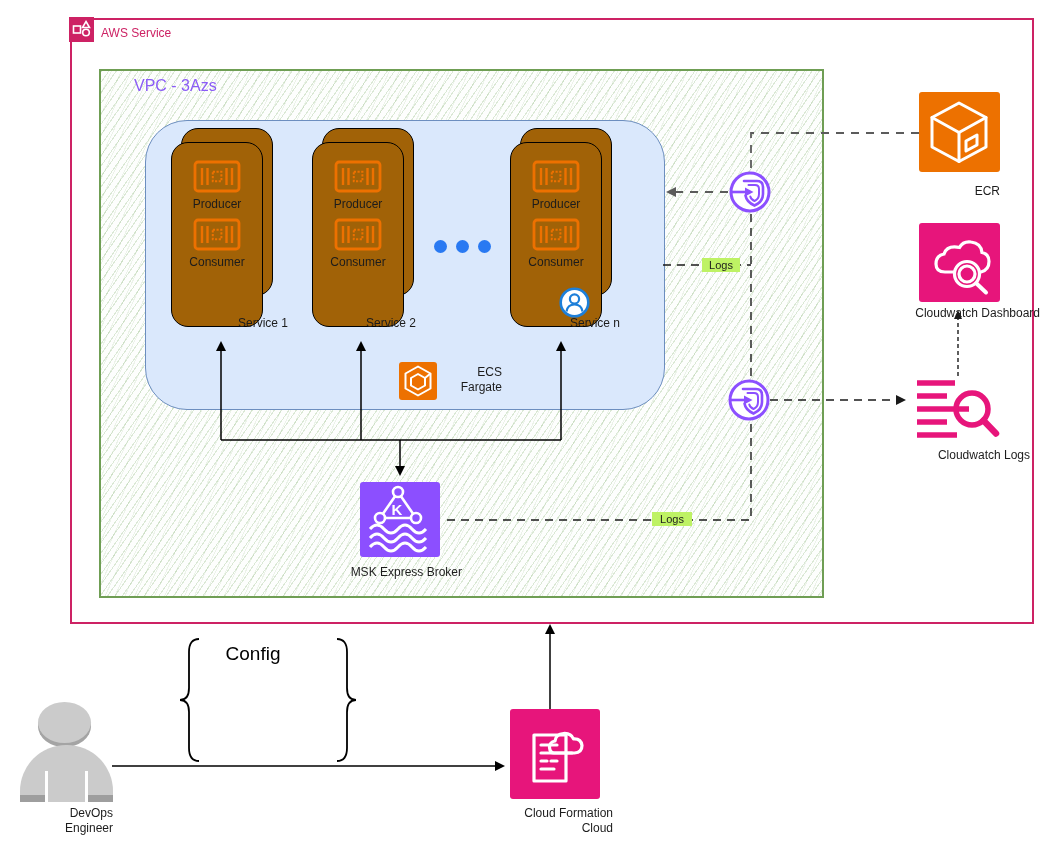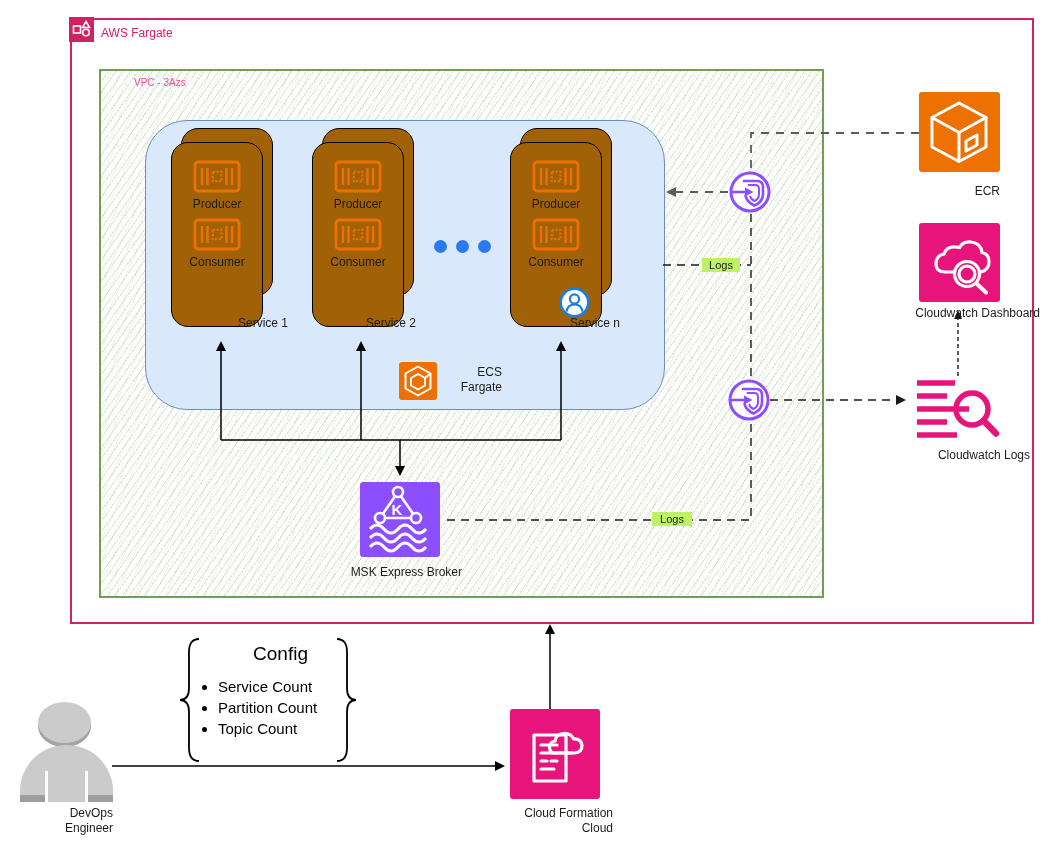--- a/index.html
+++ b/index.html
@@ -14,21 +14,21 @@
   .account-icon { left:69px; top:17px; width:25px; height:25px; background:#CD2264; }
   .account-label { left:101px; top:26px; }
 
   
   .vpc-box { left:99px; top:69px; width:721px; height:525px; border:2px solid #6f9e54;
     background-color:#fdfefd;
     background-image:
       repeating-linear-gradient(125deg, rgba(121,170,100,0.26) 0 1px, transparent 1px 6px),
       repeating-linear-gradient(115deg, rgba(121,170,100,0.13) 0 1px, transparent 1px 9px);
   }
-  .vpc-label { left:134px; top:77px; font-size:10px; color:#ec4899; }
+  .vpc-label { left:134px; top:77px; font-size:16px; color:#8b5cf6; }
 
   
   .ecs-box { left:145px; top:120px; width:518px; height:288px; background:#DAE8FC;
     border:1px solid #6C8EBF; border-radius:42px; }
 
   
   .card { width:90px; height:166px; background:#a16207; border:1px solid #000; border-radius:17px; }
   .card-front { display:flex; flex-direction:column; align-items:center; padding-top:17px; }
   .task-label { font-size:12px; color:#1c1c1c; margin:4px 0 7px 0; }
   .service-name { top:316px; width:120px; }
@@ -67,21 +67,21 @@
   .person { left:20px; top:700px; width:95px; height:102px; }
   .person .head { position:absolute; left:18px; top:2px; width:53px; height:41px; background:#cbcbcb;
     border-radius:50%; box-shadow:0 4px 0 #a4a4a4; }
   .person .body { position:absolute; left:0px; top:45px; width:93px; height:57px; background:#cbcbcb;
     border-radius:46px 46px 4px 4px; }
   .person .gap { position:absolute; top:26px; bottom:0; width:3px; background:#ffffff; }
   .person .cuff { position:absolute; bottom:0; height:7px; background:#9e9e9e; }
   .devops-label { left:18px; top:806px; width:95px; }
 
   
-  .config-title { left:198px; top:643px; width:110px; text-align:right; font-size:19px; color:#000; }
+  .config-title { left:198px; top:643px; width:110px; text-align:center; font-size:19px; color:#000; }
   .config-list { left:198px; top:676px; width:150px; margin:0; padding-left:20px; }
   .config-list li { font-size:15px; line-height:21px; color:#000; }
   .brace { width:26px; height:128px; }
   .brace-l { left:177px; top:636px; }
   .brace-r { left:333px; top:636px; }
 
   .badge-n { left:559px; top:287px; width:31px; height:31px; }
 
   svg { display:block; }
   #connectors { left:0; top:0; pointer-events:none; }
@@ -133,21 +133,21 @@
 
   <div class="abs account-icon icon-sq" style="border-radius:0;">
     <svg width="25" height="25" viewBox="0 0 25 25">
       <g stroke="#fff" stroke-width="1.6" fill="none">
         <rect x="4.5" y="9" width="7" height="7"></rect>
         <path d="M17 4.5 L20.5 10.5 H13.5 Z"></path>
         <circle cx="17" cy="15.5" r="3.3"></circle>
       </g>
     </svg>
   </div>
-  <div class="abs pink-lbl account-label">AWS Fargate</div>
+  <div class="abs pink-lbl account-label">AWS Service</div>
 
   <div class="abs card" style="left:181px; top:128px;"></div>
   <div class="abs card card-front" style="left:171px; top:142px;">
     <svg width="48" height="33" viewBox="0 0 48 33">
       <rect x="2" y="2" width="44" height="29" rx="3" stroke="#ED7100" stroke-width="2.8" fill="none"></rect>
       <g stroke="#ED7100" stroke-width="2.4" fill="none">
         <path d="M9 8 V25"></path>
           <path d="M14.5 8 V25"></path>
           <path d="M33.5 8 V25"></path>
           <path d="M39 8 V25"></path>
@@ -362,19 +362,14 @@
     <div>Engineer</div>
   </div>
 
   <svg class="abs brace brace-l" viewBox="0 0 26 128">
     <path d="M22 3 Q12 3 12 16 V52 Q12 64 3 64 Q12 64 12 76 V112 Q12 125 22 125" stroke="#000" stroke-width="1.8" fill="none"></path>
   </svg>
   <svg class="abs brace brace-r" viewBox="0 0 26 128">
     <path d="M4 3 Q14 3 14 16 V52 Q14 64 23 64 Q14 64 14 76 V112 Q14 125 4 125" stroke="#000" stroke-width="1.8" fill="none"></path>
   </svg>
   <div class="abs config-title">Config</div>
-  <ul class="abs config-list">
-    <li>Service Count</li>
-    <li>Partition Count</li>
-    <li>Topic Count</li>
-  </ul>
 
 </div>
 
 </body></html>

